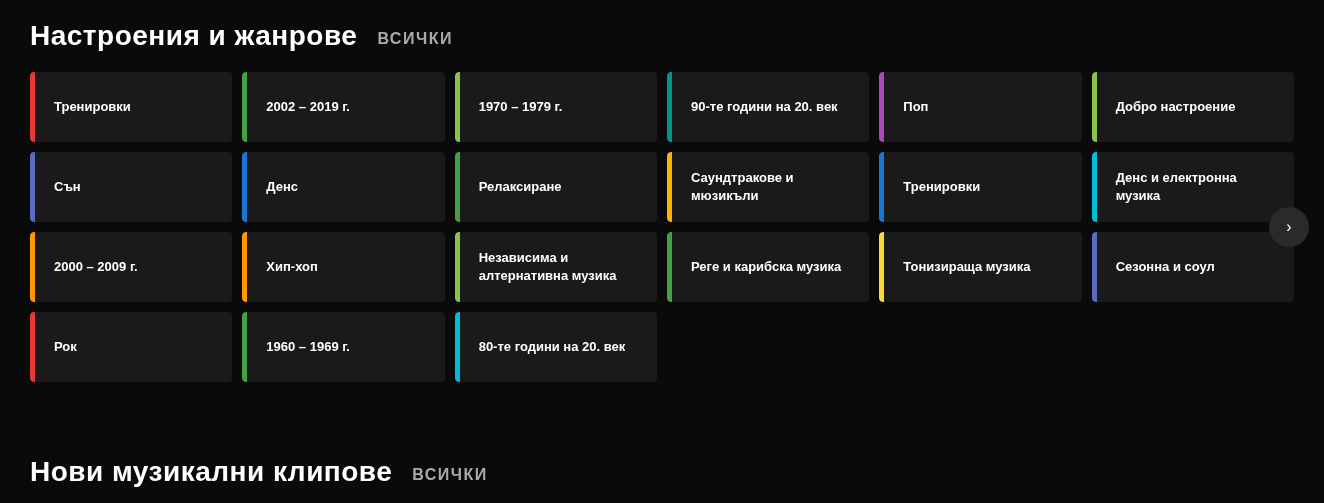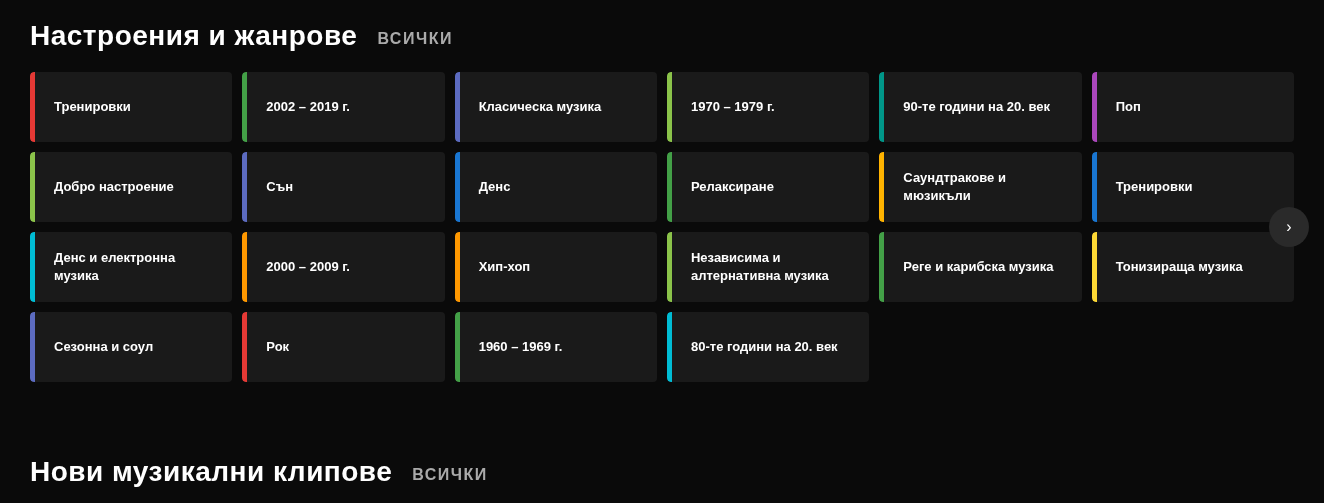--- a/index.html
+++ b/index.html
@@ -122,23 +122,20 @@
   </div>
 
   <div class="genre-grid-wrapper">
     <div class="genre-grid" id="genre-grid">
     <div class="genre-card red">
           <span class="genre-card-label">Тренировки</span>
         </div>
         <div class="genre-card green">
           <span class="genre-card-label">2002 – 2019 г.</span>
         </div>
-        <div class="genre-card indigo">
-          <span class="genre-card-label">Класическа музика</span>
-        </div>
         <div class="genre-card lime">
           <span class="genre-card-label">1970 – 1979 г.</span>
         </div>
         <div class="genre-card teal">
           <span class="genre-card-label">90-те години на 20. век</span>
         </div>
         <div class="genre-card magenta">
           <span class="genre-card-label">Поп</span>
         </div>
         <div class="genre-card lime">

